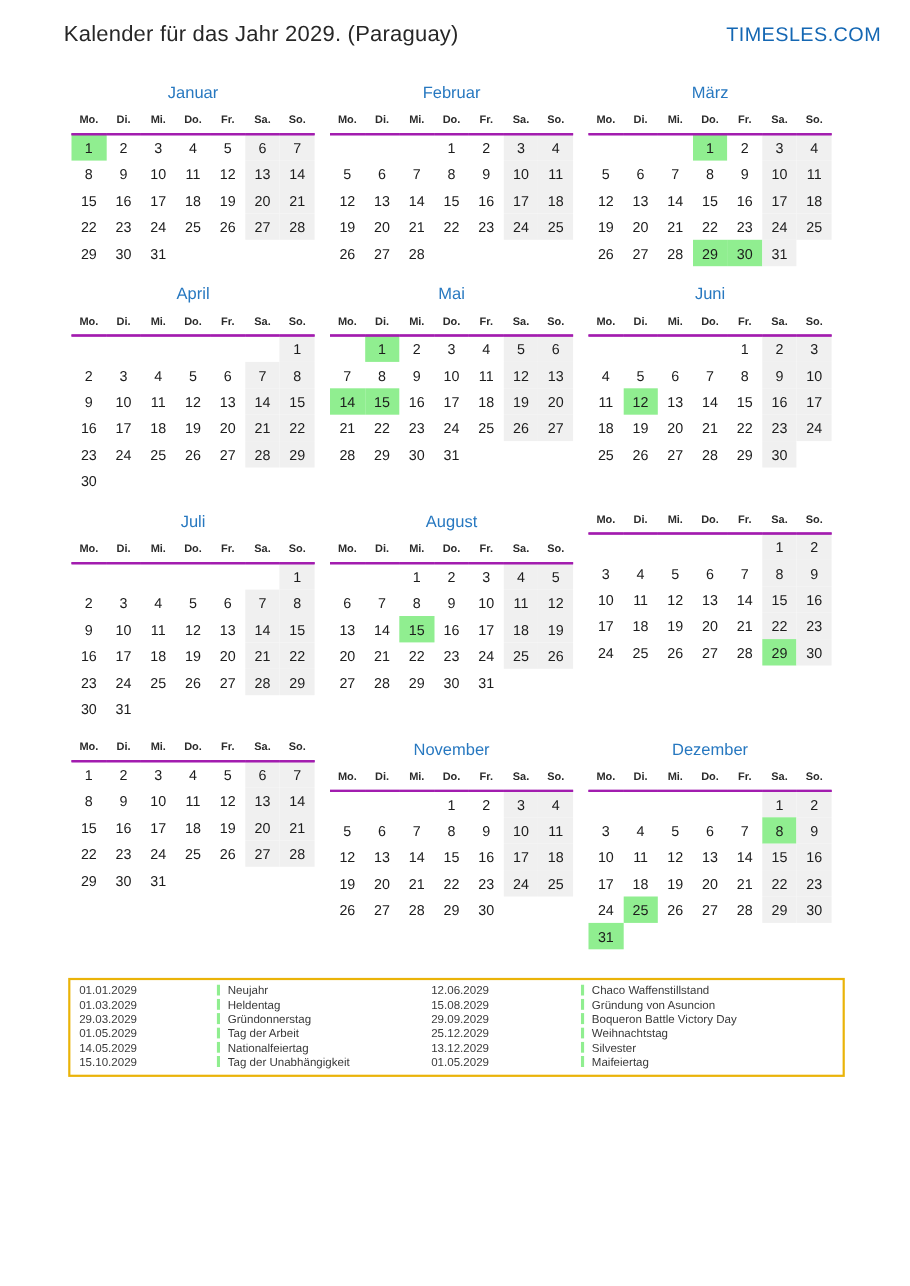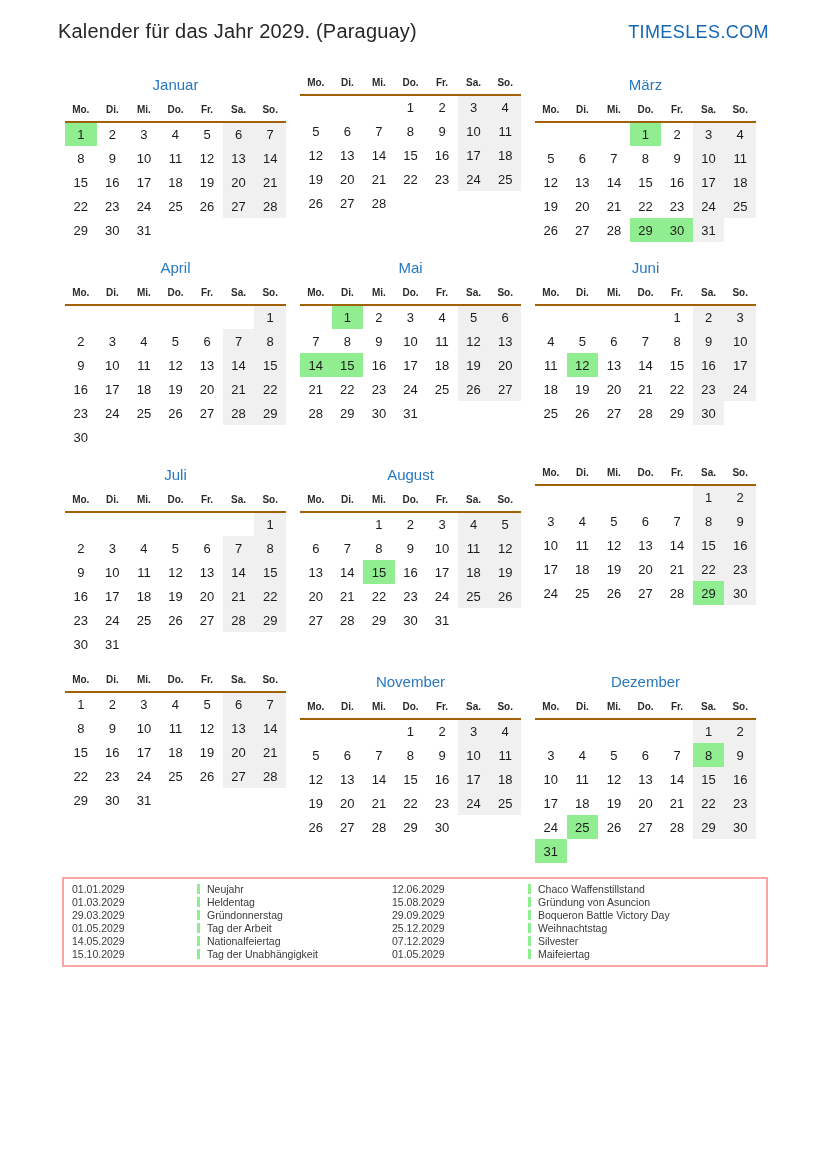--- a/index.html
+++ b/index.html
@@ -1,46 +1,46 @@
 <!DOCTYPE html>
 <html><head>
 <meta charset="utf-8">
 <style>
   * { margin:0; padding:0; box-sizing:border-box; }
   html,body { background:#ffffff; }
   body {
     width:827px; height:1169px; position:relative; overflow:hidden;
     font-family:"Liberation Sans", sans-serif;
   }
-  .page { padding:20px 58px 0 58px; }
+  .page { padding:20px 26px 0 58px; }
 
   
   .page-header { display:flex; justify-content:space-between; align-items:baseline; height:28px; }
   .page-title { font-size:20px; font-weight:400; color:#272727; letter-spacing:0.2px; }
   .site-link { font-size:18px; font-weight:400; color:#1467b3; text-decoration:none; letter-spacing:0.4px; cursor:pointer; }
 
   
   .months-grid {
     margin-left:7px; margin-top:27px;
     display:grid; grid-template-columns:repeat(3,222px);
     column-gap:13px; row-gap:16px; align-items:start;
   }
   .month { width:221px; }
   .month-title { text-align:center; color:#2778c0; font-size:15px; line-height:19px; margin-bottom:8px; cursor:pointer; }
   table.month-table { border-collapse:collapse; width:221px; table-layout:fixed; }
-  thead tr { border-bottom:2px solid #a16207; }
+  thead tr { border-bottom:2px solid #a21caf; }
   th.weekday { font-size:10px; font-weight:bold; color:#2b2b2b; text-align:center; height:20px; padding-bottom:4px; }
   td.day { height:24px; text-align:center; font-size:13px; color:#1c1c1c; }
   td.weekend { background:#f0f0f0; }
   td.holiday { background:#90ee90; }
 
   
   .holidays {
-    margin-left:4px; margin-top:14px; width:706px;
-    border:2px solid #fca5a5; padding:4px 0 4px 0;
+    margin-left:4px; margin-top:26px; width:706px;
+    border:2px solid #eab308; padding:4px 0 4px 0;
   }
   .holiday-row { display:flex; padding-left:8px; font-size:10.5px; line-height:13px; color:#3a3a3a; }
   .hcell { white-space:nowrap; overflow:hidden; }
   .hdate1 { width:125px; }
   .hname1 { width:195px; }
   .hdate2 { width:136px; }
   .hname2 { flex:1; }
   .bar { display:inline-block; width:3px; height:10px; background:#90ee90; margin-right:7px; vertical-align:-1px; }
 </style>
 </head>
@@ -110,20 +110,21 @@
               <td class="day">31</td>
               <td class="day"></td>
               <td class="day"></td>
               <td class="day"></td>
               <td class="day"></td>
             </tr>
           </tbody>
         </table>
       </div>
       <div class="month">
+        <div class="month-title">Februar</div>
         <table class="month-table">
           <thead>
             <tr>
               <th class="weekday">Mo.</th>
               <th class="weekday">Di.</th>
               <th class="weekday">Mi.</th>
               <th class="weekday">Do.</th>
               <th class="weekday">Fr.</th>
               <th class="weekday">Sa.</th>
               <th class="weekday">So.</th>
@@ -856,21 +857,21 @@
       </div>
       <div class="holiday-row">
         <span class="hcell hdate1">01.05.2029</span>
         <span class="hcell hname1"><span class="bar"></span><span>Tag der Arbeit</span></span>
         <span class="hcell hdate2">25.12.2029</span>
         <span class="hcell hname2"><span class="bar"></span><span>Weihnachtstag</span></span>
       </div>
       <div class="holiday-row">
         <span class="hcell hdate1">14.05.2029</span>
         <span class="hcell hname1"><span class="bar"></span><span>Nationalfeiertag</span></span>
-        <span class="hcell hdate2">07.12.2029</span>
+        <span class="hcell hdate2">13.12.2029</span>
         <span class="hcell hname2"><span class="bar"></span><span>Silvester</span></span>
       </div>
       <div class="holiday-row">
         <span class="hcell hdate1">15.10.2029</span>
         <span class="hcell hname1"><span class="bar"></span><span>Tag der Unabhängigkeit</span></span>
         <span class="hcell hdate2">01.05.2029</span>
         <span class="hcell hname2"><span class="bar"></span><span>Maifeiertag</span></span>
       </div>
     </section>
 </div>

